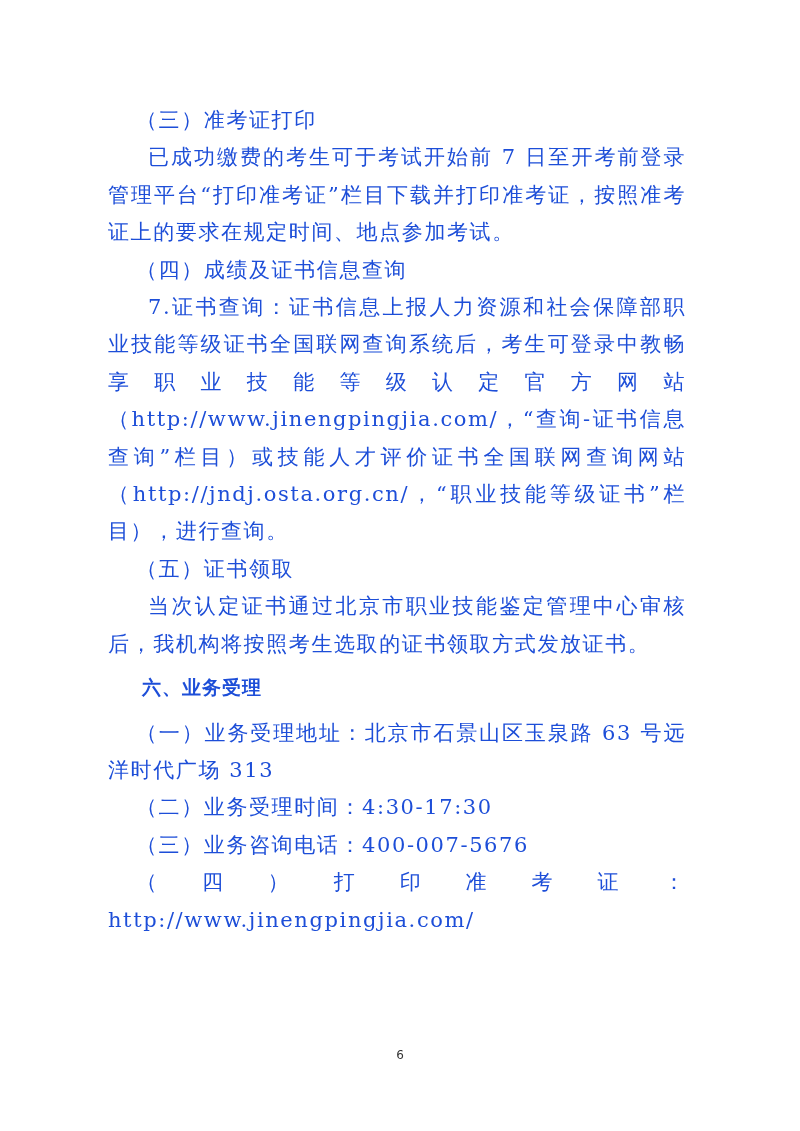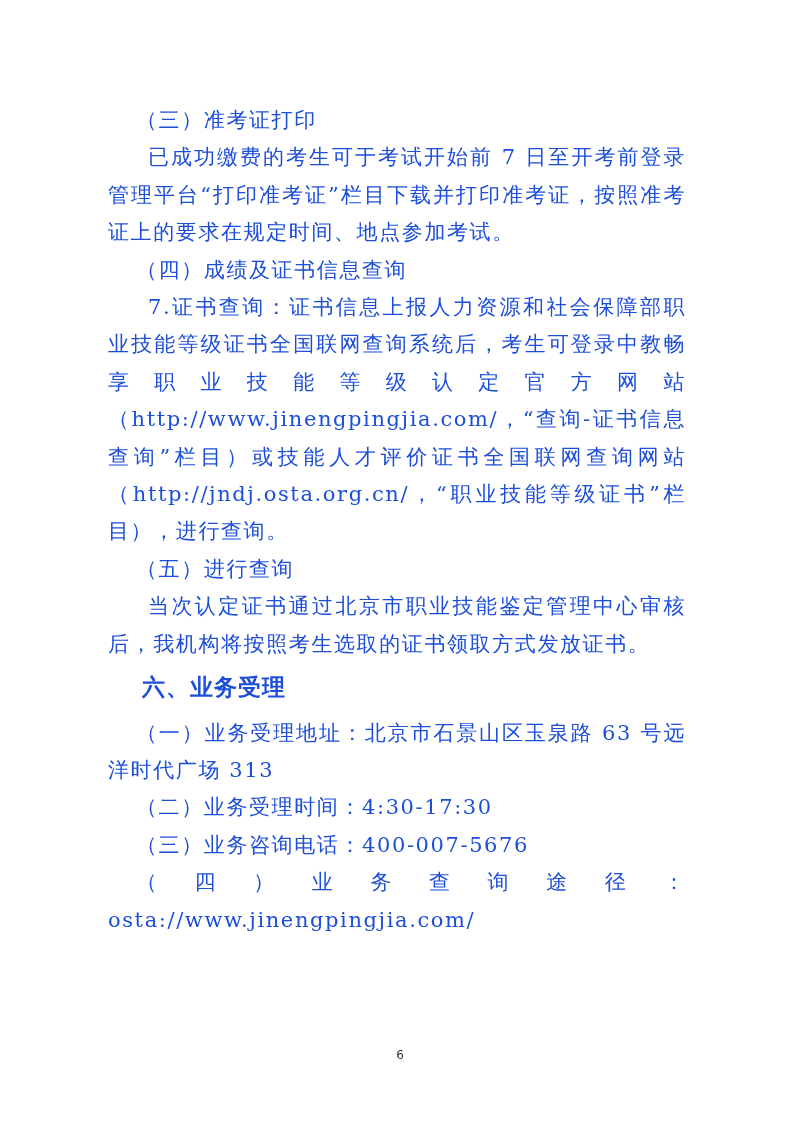--- a/index.html
+++ b/index.html
@@ -9,41 +9,41 @@
     font-family: "DejaVu Serif", "Liberation Serif", serif;
     color: #1d4ed8;
     font-size: 21px;
     line-height: 37.4px;
   }
   .p { margin: 0; text-align: justify; text-align-last: left; letter-spacing: 1.6px; }
   .indent { text-indent: 40px; }
   .sub { text-indent: 28px; }
   .heading {
     font-family: Liberation Serif, serif;
-    font-weight: bold; font-size: 23px; text-indent: 34px;
+    font-weight: bold; font-size: 19px; text-indent: 34px;
     margin-top: 6px; margin-bottom: 8px; letter-spacing: 1px;
   }
   .page-number {
     position: absolute; left: 0; width: 800px; top: 1048px; text-align: center;
     font-family: "DejaVu Sans", "Liberation Sans", sans-serif; font-size: 12px; color: #333;
   }
 </style>
 </head>
 <body>
 
 <div class="page">
   <p class="p sub">（三）准考证打印</p>
   <p class="p indent">已成功缴费的考生可于考试开始前 7 日至开考前登录管理平台“打印准考证”栏目下载并打印准考证，按照准考证上的要求在规定时间、地点参加考试。</p>
 
   <p class="p sub">（四）成绩及证书信息查询</p>
   <p class="p indent">7.证书查询：证书信息上报人力资源和社会保障部职业技能等级证书全国联网查询系统后，考生可登录中教畅享职业技能等级认定官方网站（http://www.jinengpingjia.com/，“查询-证书信息查询”栏目）或技能人才评价证书全国联网查询网站（http://jndj.osta.org.cn/，“职业技能等级证书”栏目），进行查询。</p>
 
-  <p class="p sub">（五）进行查询</p>
+  <p class="p sub">（五）证书领取</p>
   <p class="p indent">当次认定证书通过北京市职业技能鉴定管理中心审核后，我机构将按照考生选取的证书领取方式发放证书。</p>
 
   <p class="p heading">六、业务受理</p>
   <p class="p sub">（一）业务受理地址：北京市石景山区玉泉路 63 号远洋时代广场 313</p>
   <p class="p sub">（二）业务受理时间：4:30-17:30</p>
   <p class="p sub">（三）业务咨询电话：400-007-5676</p>
-  <p class="p sub">（四）业务查询途径：osta://www.jinengpingjia.com/</p>
+  <p class="p sub">（四）打印准考证：http://www.jinengpingjia.com/</p>
 </div>
 
 <div class="page-number">6</div>
 
 </body></html>

